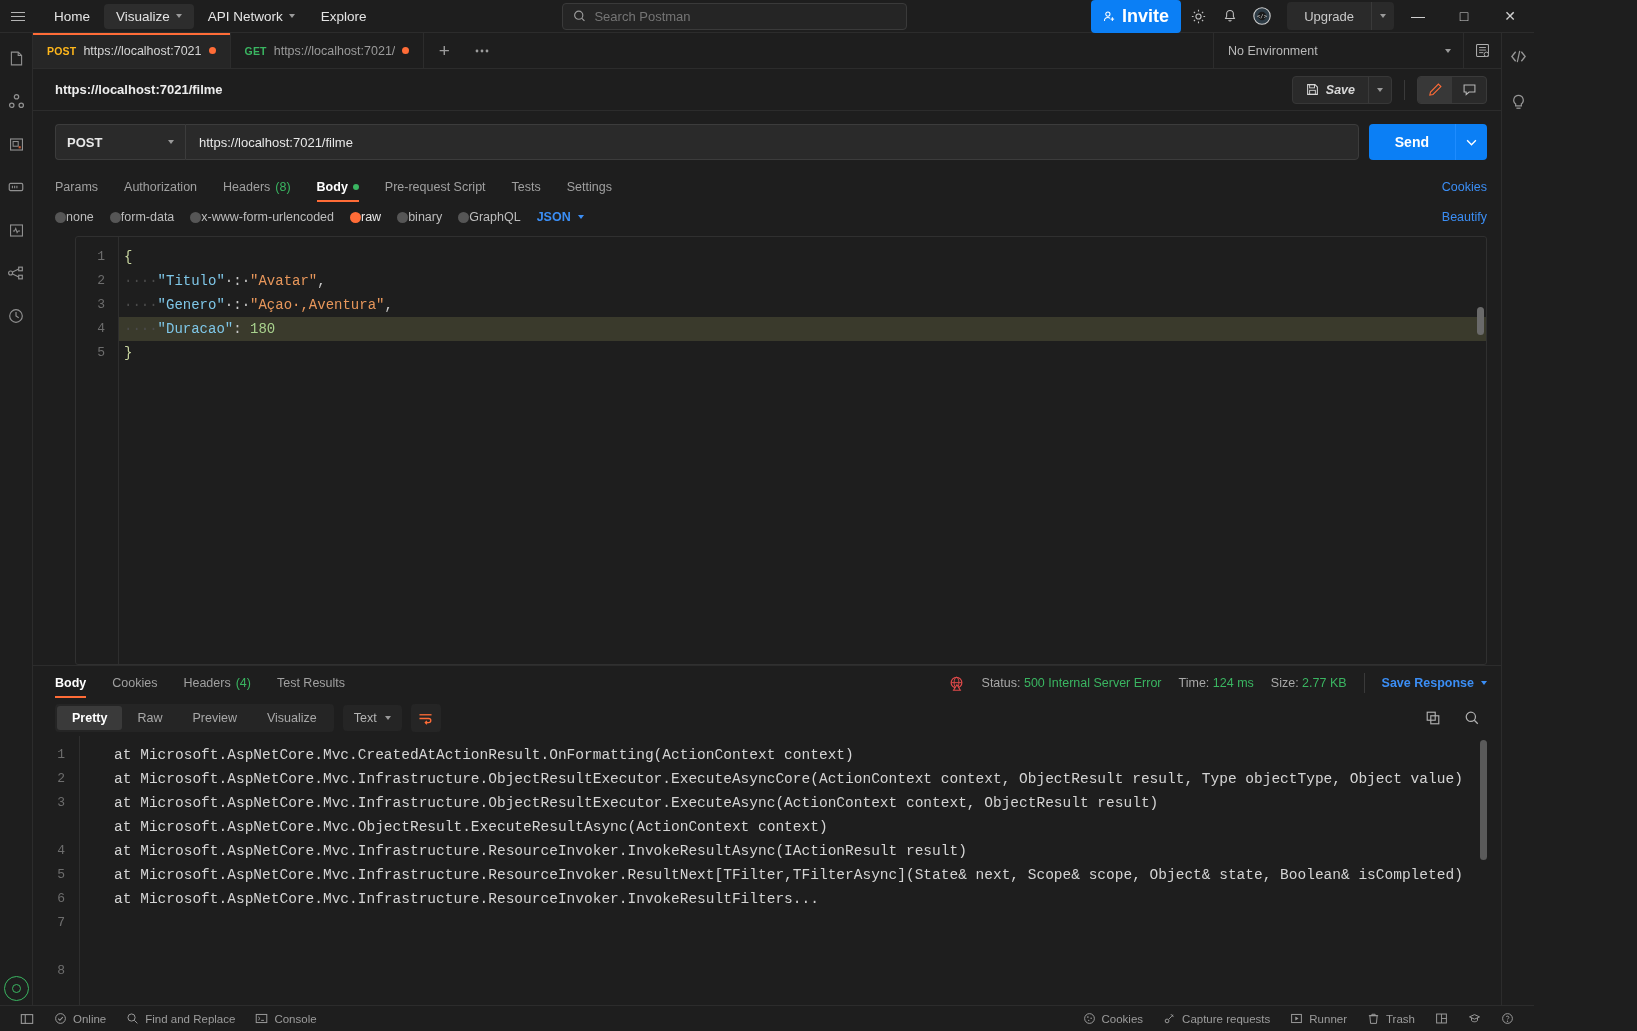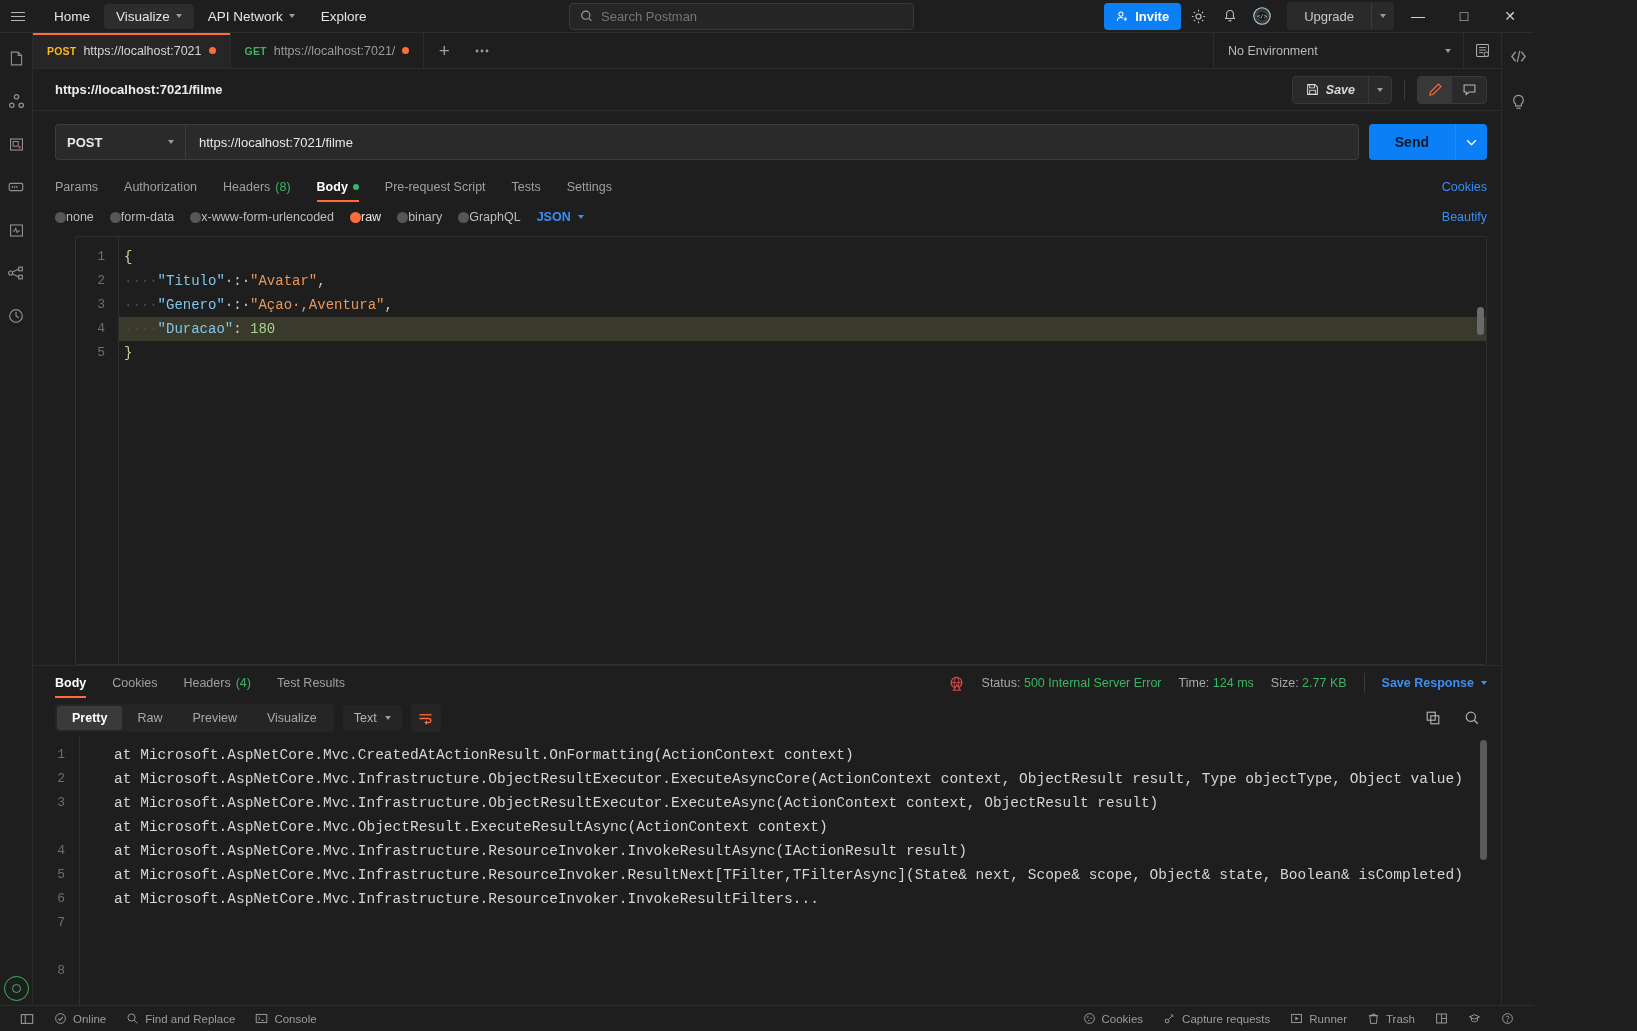--- a/index.html
+++ b/index.html
@@ -30,21 +30,21 @@
   .searchbox {
     width: 345px; height: 27px; background: #252525; border: 1px solid #3a3a3a; border-radius: 4px;
     display: flex; align-items: center; gap: 8px; padding: 0 10px; cursor: text;
   }
   .searchbox input {
     background: none; border: none; outline: none; color: #9c9c9c; font-size: 13px;
     font-family: "Liberation Sans", sans-serif; width: 100%;
   }
   .tb-right { display: flex; align-items: center; gap: 2px; padding-right: 2px; }
   .invite-btn {
-    background: #0b7ff5; color: #fff; font-size: 13px; font-weight: bold;
+    background: #0b7ff5; color: #fff; font-size: 18px; font-weight: bold;
     padding: 6px 12px; border-radius: 4px; display: flex; align-items: center; gap: 6px; cursor: pointer;
   }
   .icon-btn { width: 30px; height: 28px; display: flex; align-items: center; justify-content: center; cursor: pointer; border-radius: 4px; }
   .upgrade {
     background: #2a2a2a; border-radius: 4px; display: flex; align-items: center; margin-left: 8px; height: 28px;
   }
   .upgrade .lbl { font-size: 13px; color: #c9c9c9; padding: 0 17px; cursor: pointer; }
   .upgrade .dd { padding: 0 8px; border-left: 1px solid #3a3a3a; height: 100%; display: flex; align-items: center; cursor: pointer; }
   .winbtn { width: 44px; height: 33px; display: flex; align-items: center; justify-content: center; cursor: pointer; color: #cfcfcf; font-size: 14px; }
 
@@ -96,21 +96,21 @@
     width: 130px; height: 36px; background: #2a2a2a; border: 1px solid #3c3c3c; border-right: none;
     border-radius: 4px 0 0 4px; display: flex; align-items: center; justify-content: space-between;
     padding: 0 11px; font-size: 13px; font-weight: bold; color: #e8e8e8; cursor: pointer;
   }
   .urlinput {
     flex: 1; height: 36px; background: #2a2a2a; border: 1px solid #3c3c3c; border-radius: 0 4px 4px 0;
     margin-left: -10px; display: flex; align-items: center; padding: 0 13px;
   }
   .urlinput input { background: none; border: none; outline: none; color: #e8e8e8; font-size: 13px; width: 100%; font-family: "Liberation Sans", sans-serif; }
   .sendgrp { display: flex; align-items: stretch; height: 36px; border-radius: 4px; overflow: hidden; background: #0b7ff5; }
-  .sendgrp .sd { padding: 16px 26px; display: flex; align-items: center; font-size: 14px; font-weight: bold; color: #0f172a; cursor: pointer; }
+  .sendgrp .sd { padding: 16px 26px; display: flex; align-items: center; font-size: 14px; font-weight: bold; color: #ffffff; cursor: pointer; }
   .sendgrp .sa { padding: 0 10px; display: flex; align-items: center; border-left: 1px solid #1e8cff; cursor: pointer; }
 
   
   .reqtabs { display: flex; align-items: center; padding: 0 14px 0 22px; flex: none; }
   .rtab { font-size: 12.5px; color: #a0a0a0; padding: 7px 0; margin-right: 26px; cursor: pointer; position: relative; display: flex; align-items: center; gap: 5px; justify-content: flex-end; }
   .rtab.active { color: #fff; font-weight: bold; }
   .rtab.active:after { content: ''; position: absolute; left: 0; right: 0; bottom: -1px; height: 2px; background: #ff6c37; }
   .rtab .cnt { color: #3ab561; }
   .gdot { width: 6px; height: 6px; border-radius: 50%; background: #3ab561; }
   .bluelink { color: #3b8ef5; font-size: 12.5px; cursor: pointer; }

